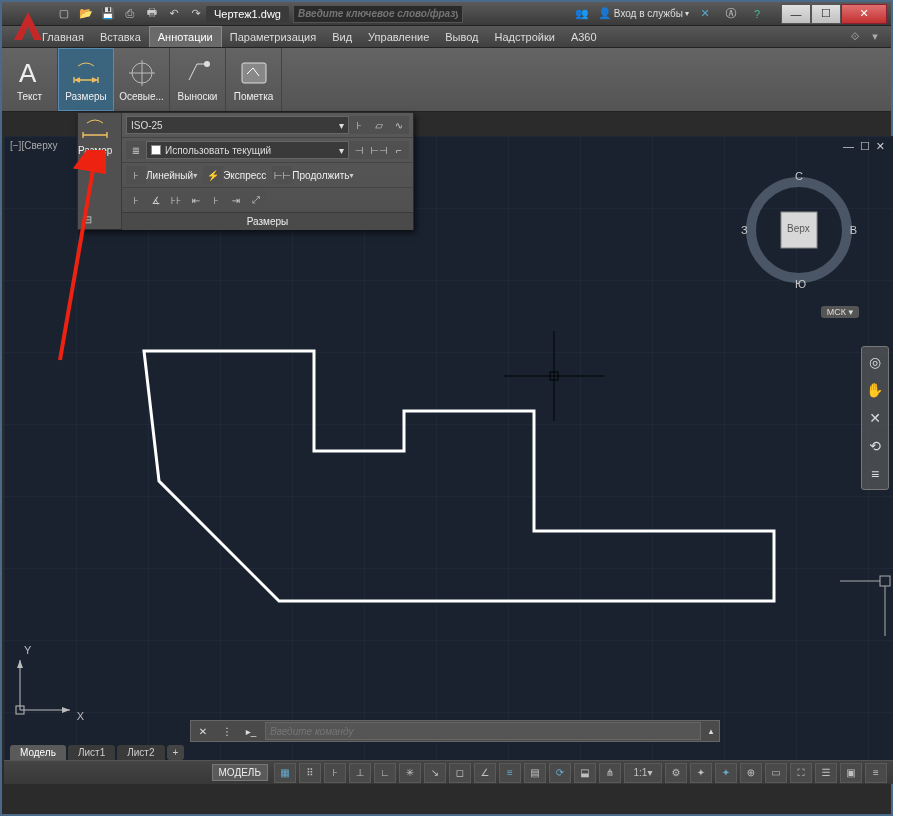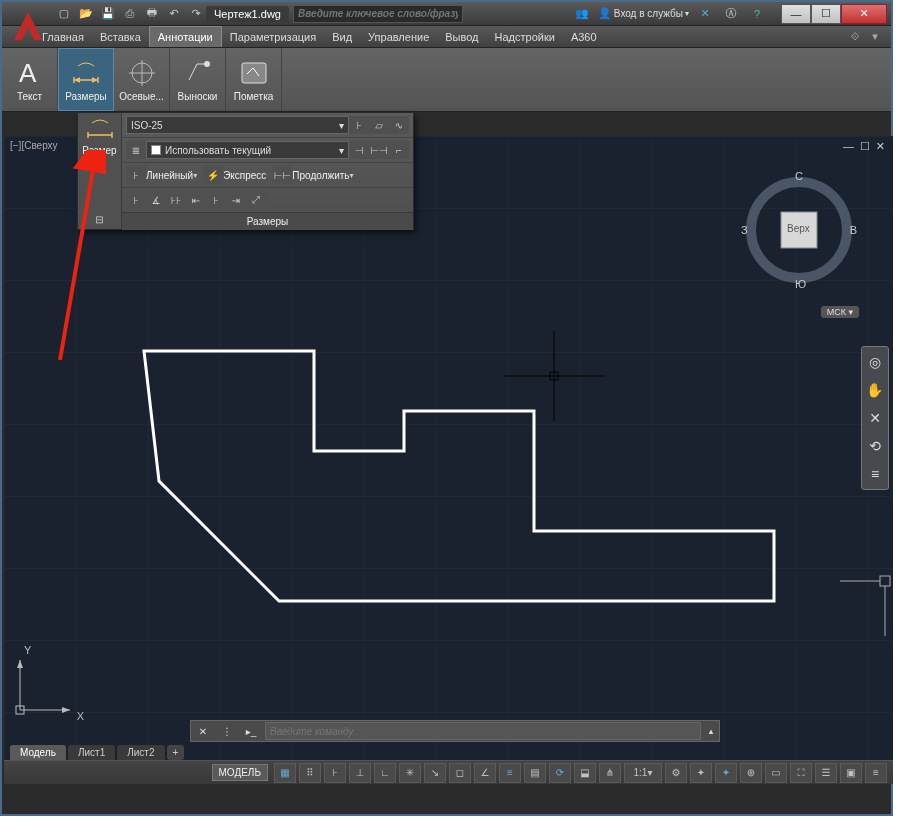--- a/index.html
+++ b/index.html
@@ -66,21 +66,21 @@
 .mtab-plus { background: #444; color: #ccc; font-size: 10px; padding: 2px 6px; border-radius: 3px; }
 
 .statusbar { position: absolute; left: 0; bottom: 0; width: 100%; height: 24px; background: linear-gradient(#444,#383838); border-top: 1px solid #555; display:flex; align-items:center; justify-content:flex-end; padding: 0 6px; }
 .sb-group { display:flex; gap:3px; align-items:center; }
 .sb-btn { width:22px; height:20px; background:#4a4a4a; border:1px solid #5a5a5a; color:#c0c0c0; font-size:10px; display:flex; align-items:center; justify-content:center; }
 .sb-model { background:#5a5a5a; border:1px solid #777; color:#eee; font-size:10px; padding:2px 6px; }
 .sb-sep { width: 6px; }
 
 
 .dim-panel { position: absolute; left: 75px; top: 110px; width: 337px; height: 118px; background: linear-gradient(#5a5a5a,#4e4e4e); border: 1px solid #2a2a2a; box-shadow: 2px 3px 6px rgba(0,0,0,.6); z-index: 30; display: flex; }
-.dim-left { width: 44px; background: #505050; border-right: 1px solid #3a3a3a; display:flex; flex-direction:column; align-items:center; padding-top:2px; }
+.dim-left { width: 44px; background: #505050; border-right: 1px solid #3a3a3a; display:flex; flex-direction:column; align-items:flex-start; padding-top:2px; }
 .dim-left-icon { width: 34px; height: 28px; display:flex; align-items:center; justify-content:center; }
 .dim-left-label { color:#eee; font-size:10px; margin-top:2px; }
 .dim-right { flex:1; display:flex; flex-direction:column; }
 .dim-row { display:flex; align-items:center; padding: 3px 4px; border-bottom:1px solid #444; }
 .dim-select { flex:1; height:18px; background:#3a3a3a; border:1px solid #666; color:#ddd; font-size:10px; padding:0 4px; display:flex; align-items:center; justify-content:space-between; }
 .dim-iconbtn { width:20px; height:18px; background:#505050; color:#ccc; font-size:10px; display:flex; align-items:center; justify-content:center; }
 .dim-title { text-align:center; color:#eee; font-size:10px; padding:3px 0; background:#4a4a4a; border-top:1px solid #3a3a3a; }
 
 .arrow-ann { position:absolute; left: 34px; top: 148px; width: 70px; height: 220px; z-index: 40; pointer-events:none; }
 </style>

